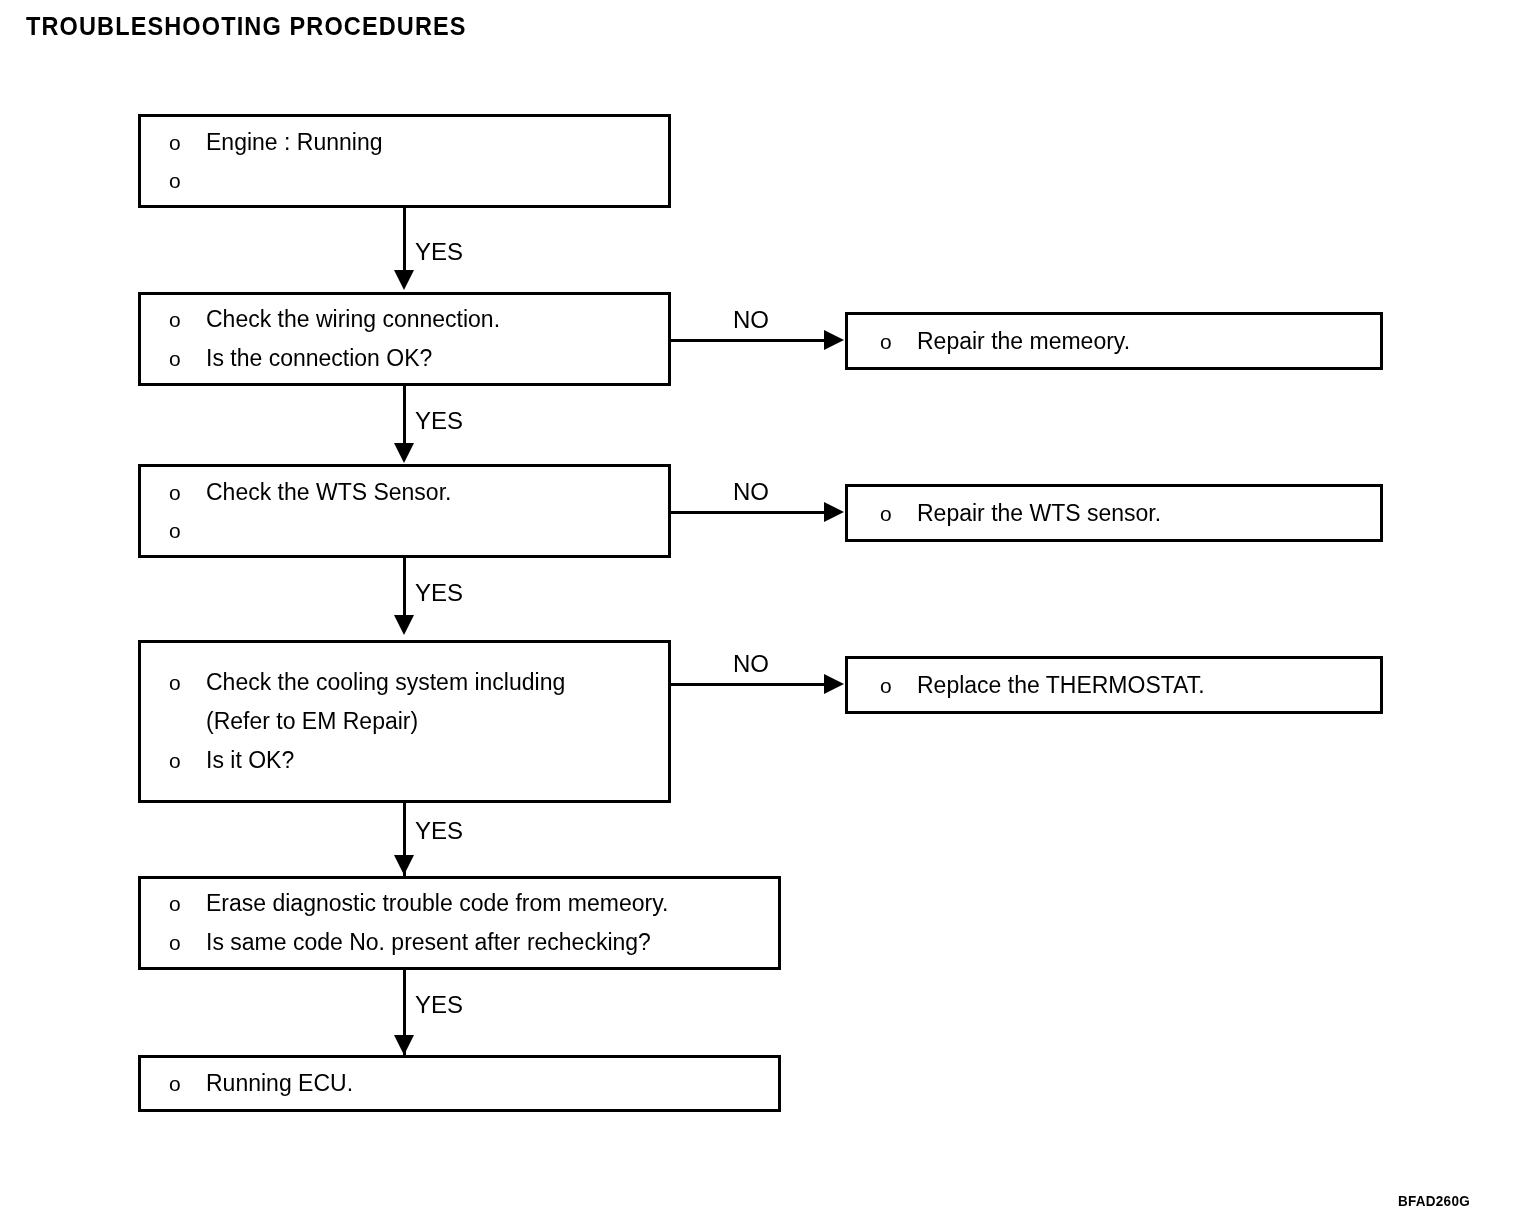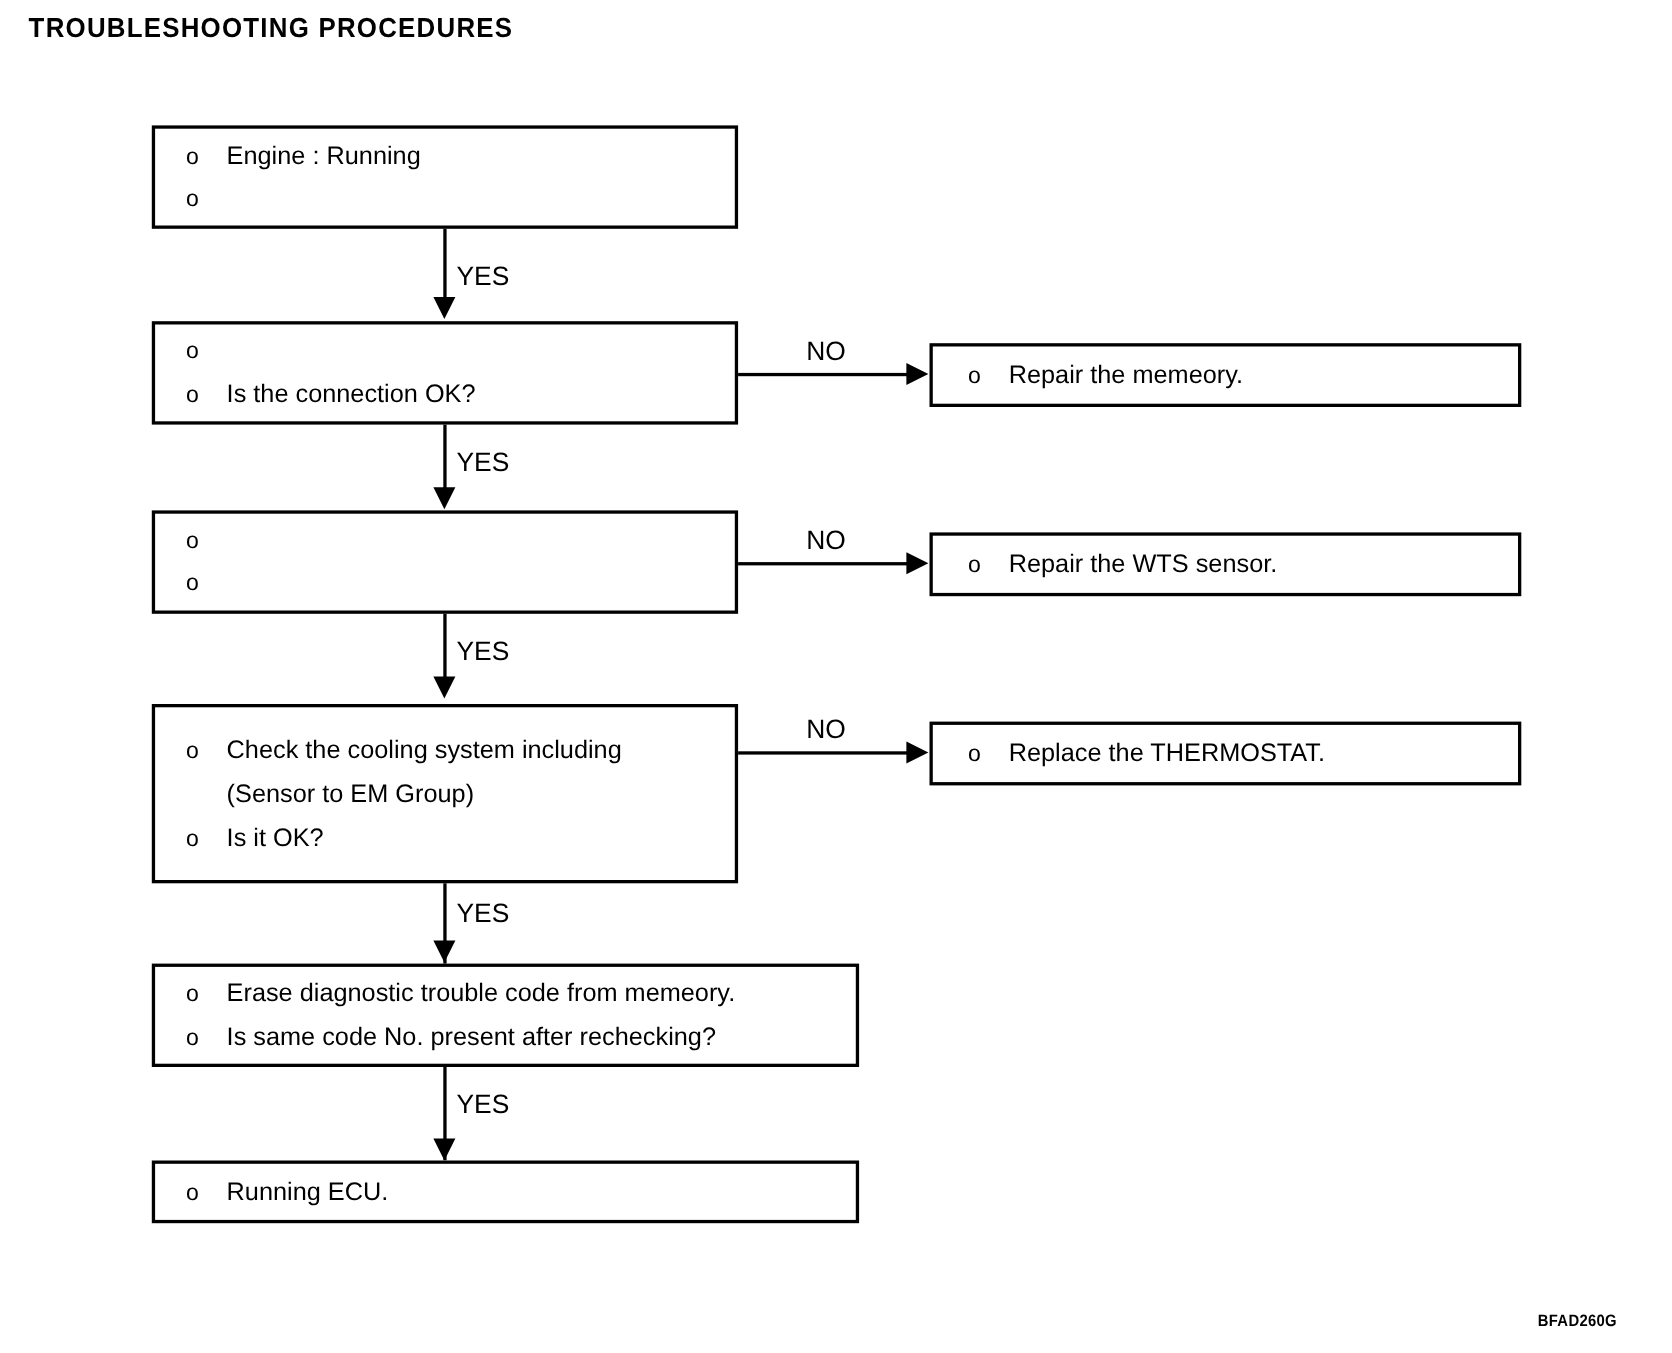--- a/index.html
+++ b/index.html
@@ -126,20 +126,21 @@
   </div>
 
   <div class="vline" style="left:403px; top:208px; height:68px;"></div>
   <div class="arrow-down" style="left:394px; top:270px;"></div>
   <div class="edge-label" style="left:415px; top:240px;">YES</div>
 
   <div class="box" style="left:138px; top:292px; width:533px; height:94px;">
     <div class="box-inner">
       <div class="line">
         <span class="bullet">o</span>
+        <span class="line-text">Check the wiring connection.</span>
       </div>
       <div class="line">
         <span class="bullet">o</span>
         <span class="line-text">Is the connection OK?</span>
       </div>
     </div>
   </div>
 
   <div class="hline" style="left:671px; top:339px; width:155px;"></div>
   <div class="arrow-right" style="left:824px; top:330px;"></div>
@@ -155,20 +156,21 @@
   </div>
 
   <div class="vline" style="left:403px; top:386px; height:68px;"></div>
   <div class="arrow-down" style="left:394px; top:443px;"></div>
   <div class="edge-label" style="left:415px; top:409px;">YES</div>
 
   <div class="box" style="left:138px; top:464px; width:533px; height:94px;">
     <div class="box-inner">
       <div class="line">
         <span class="bullet">o</span>
+        <span class="line-text">Check the WTS Sensor.</span>
       </div>
       <div class="line">
         <span class="bullet">o</span>
       </div>
     </div>
   </div>
 
   <div class="hline" style="left:671px; top:511px; width:155px;"></div>
   <div class="arrow-right" style="left:824px; top:502px;"></div>
   <div class="edge-label" style="left:733px; top:480px;">NO</div>
@@ -187,21 +189,21 @@
   <div class="edge-label" style="left:415px; top:581px;">YES</div>
 
   <div class="box" style="left:138px; top:640px; width:533px; height:163px;">
     <div class="box-inner">
       <div class="line">
         <span class="bullet">o</span>
         <span class="line-text">Check the cooling system including</span>
       </div>
       <div class="line cont">
         <span class="bullet">o</span>
-        <span class="line-text">(Sensor to EM Group)</span>
+        <span class="line-text">(Refer to EM Repair)</span>
       </div>
       <div class="line">
         <span class="bullet">o</span>
         <span class="line-text">Is it OK?</span>
       </div>
     </div>
   </div>
 
   <div class="hline" style="left:671px; top:683px; width:155px;"></div>
   <div class="arrow-right" style="left:824px; top:674px;"></div>

